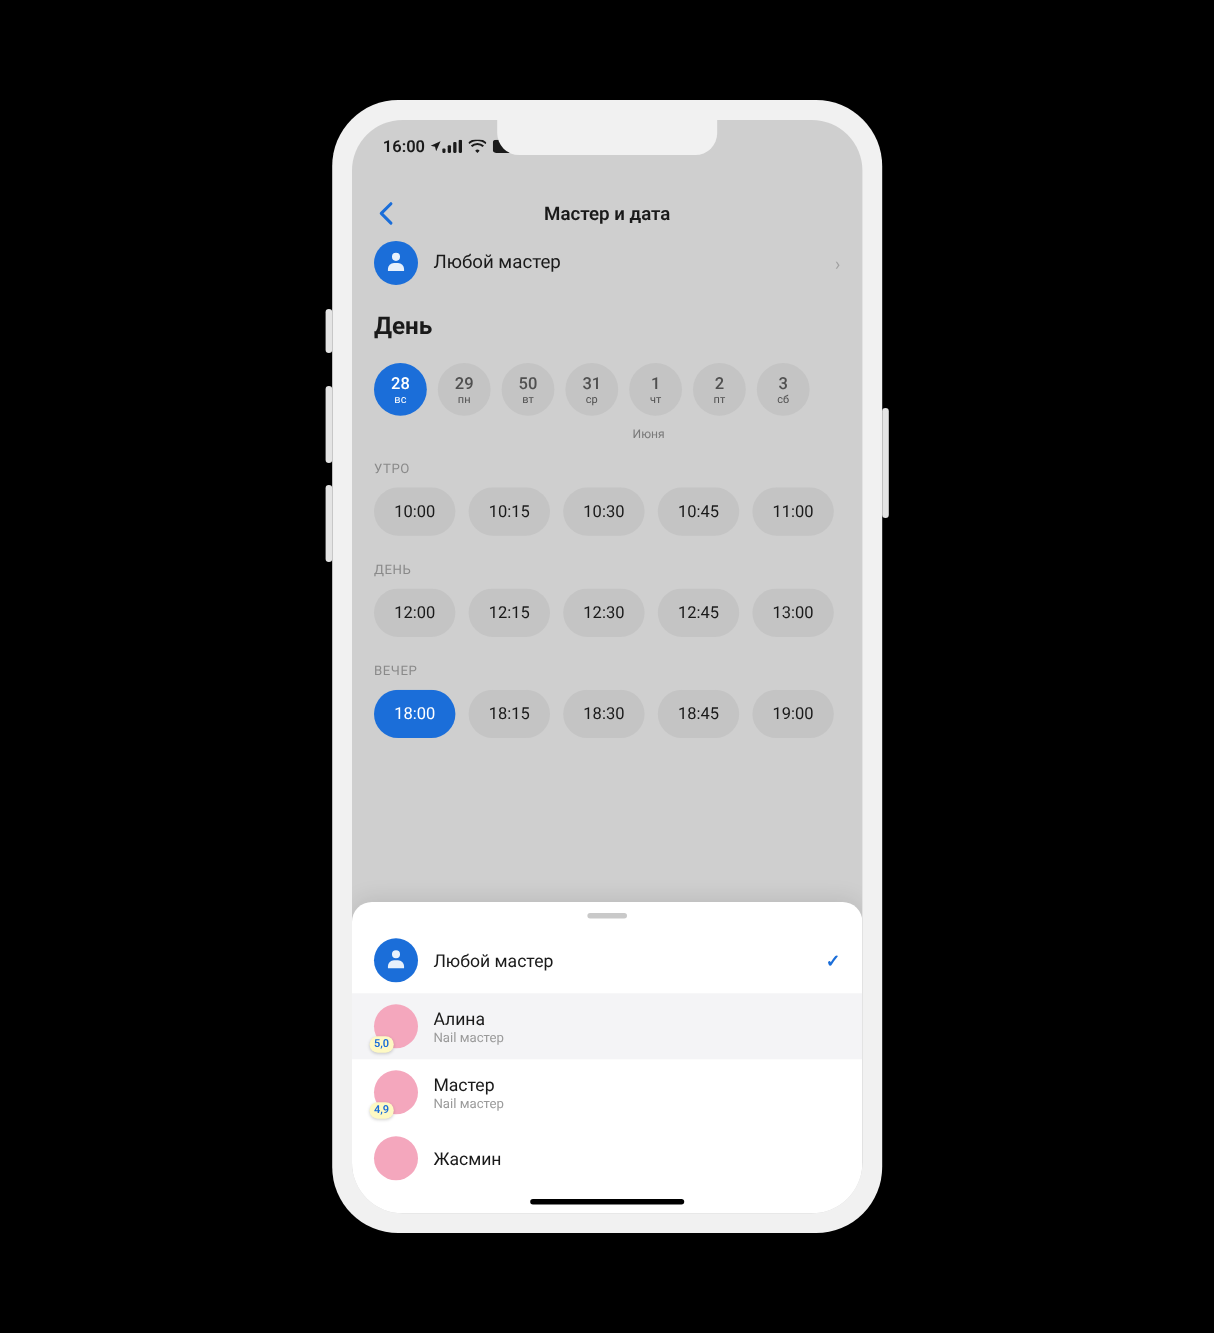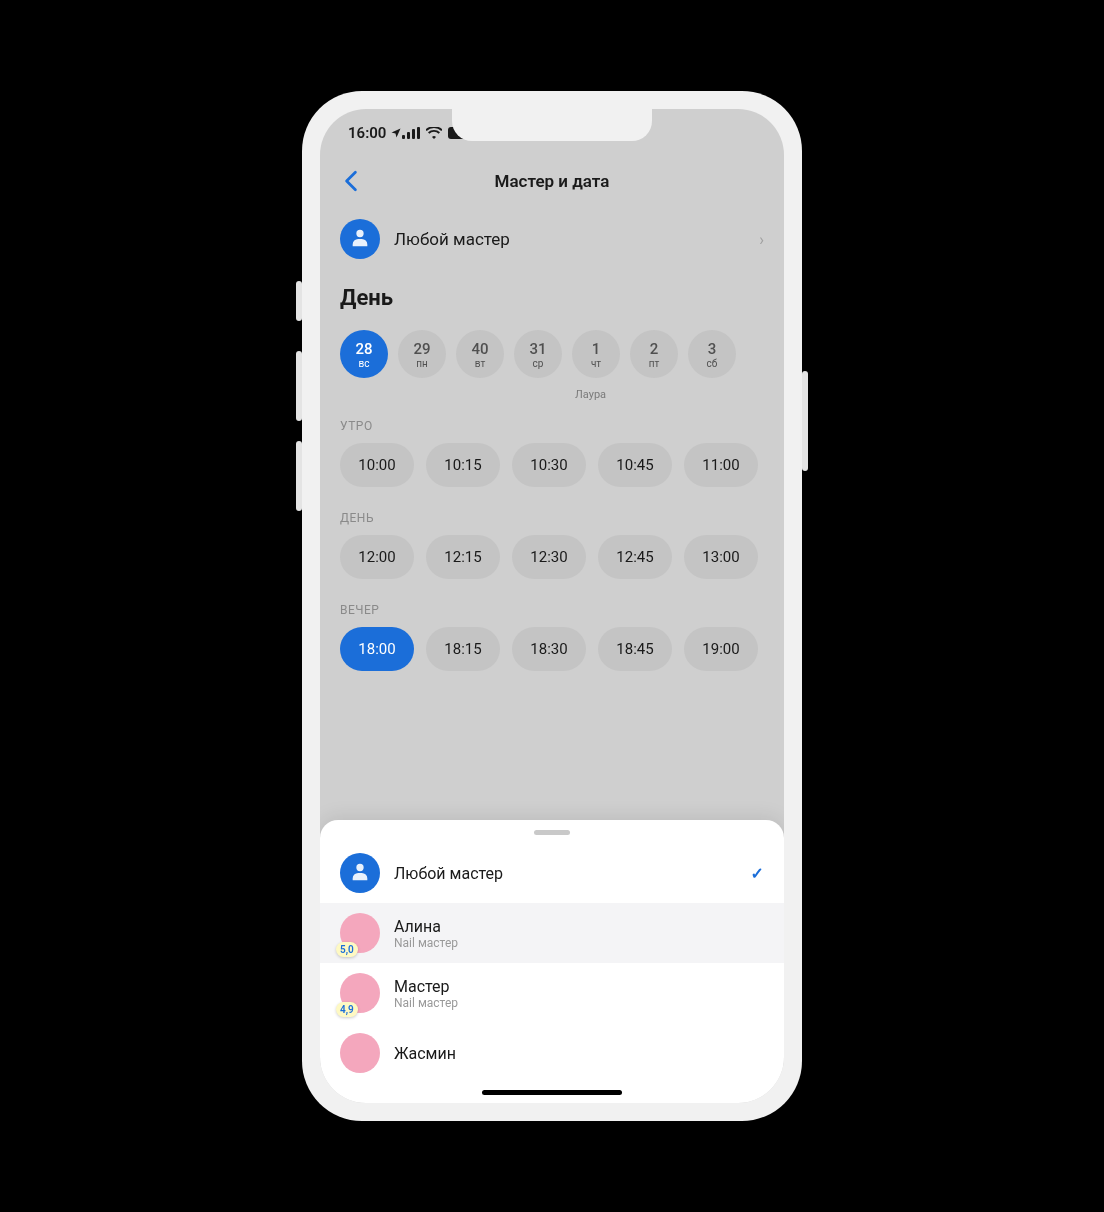--- a/index.html
+++ b/index.html
@@ -69,21 +69,21 @@
   .status-left { display: flex; align-items: center; gap: 4px; }
   .status-right { display: flex; align-items: center; gap: 6px; }
   .content {
     position: absolute;
     top: 48px; left: 0; right: 0; bottom: 0;
     overflow: hidden;
   }
   .nav {
     height: 48px;
     display: flex;
-    align-items: center;
+    align-items: flex-end;
     padding: 0 16px;
     position: relative;
   }
   .back { color: #1b6ed9; font-size: 26px; font-weight: 300; padding: 0 8px; }
   .nav-title {
     position: absolute;
     left: 0; right: 0;
     text-align: center;
     font-size: 17px;
     font-weight: 600;
@@ -297,41 +297,41 @@
       <div class="days" id="days-container">
           <div class="day selected">
             <span class="num">28</span>
             <span class="dow">вс</span>
           </div>
           <div class="day">
             <span class="num">29</span>
             <span class="dow">пн</span>
           </div>
           <div class="day">
-            <span class="num">40</span>
+            <span class="num">50</span>
             <span class="dow">вт</span>
           </div>
           <div class="day">
             <span class="num">31</span>
             <span class="dow">ср</span>
           </div>
           <div class="day">
             <span class="num">1</span>
             <span class="dow">чт</span>
           </div>
           <div class="day">
             <span class="num">2</span>
             <span class="dow">пт</span>
           </div>
           <div class="day">
             <span class="num">3</span>
             <span class="dow">сб</span>
           </div>
         </div>
-      <div class="month-label">Лаура</div>
+      <div class="month-label">Июня</div>
 
       <div id="time-groups">
           <div class="time-group-label">УТРО</div>
           <div class="time-row">
             <div class="time-chip">10:00</div>
             <div class="time-chip">10:15</div>
             <div class="time-chip">10:30</div>
             <div class="time-chip">10:45</div>
             <div class="time-chip">11:00</div>
           </div>

